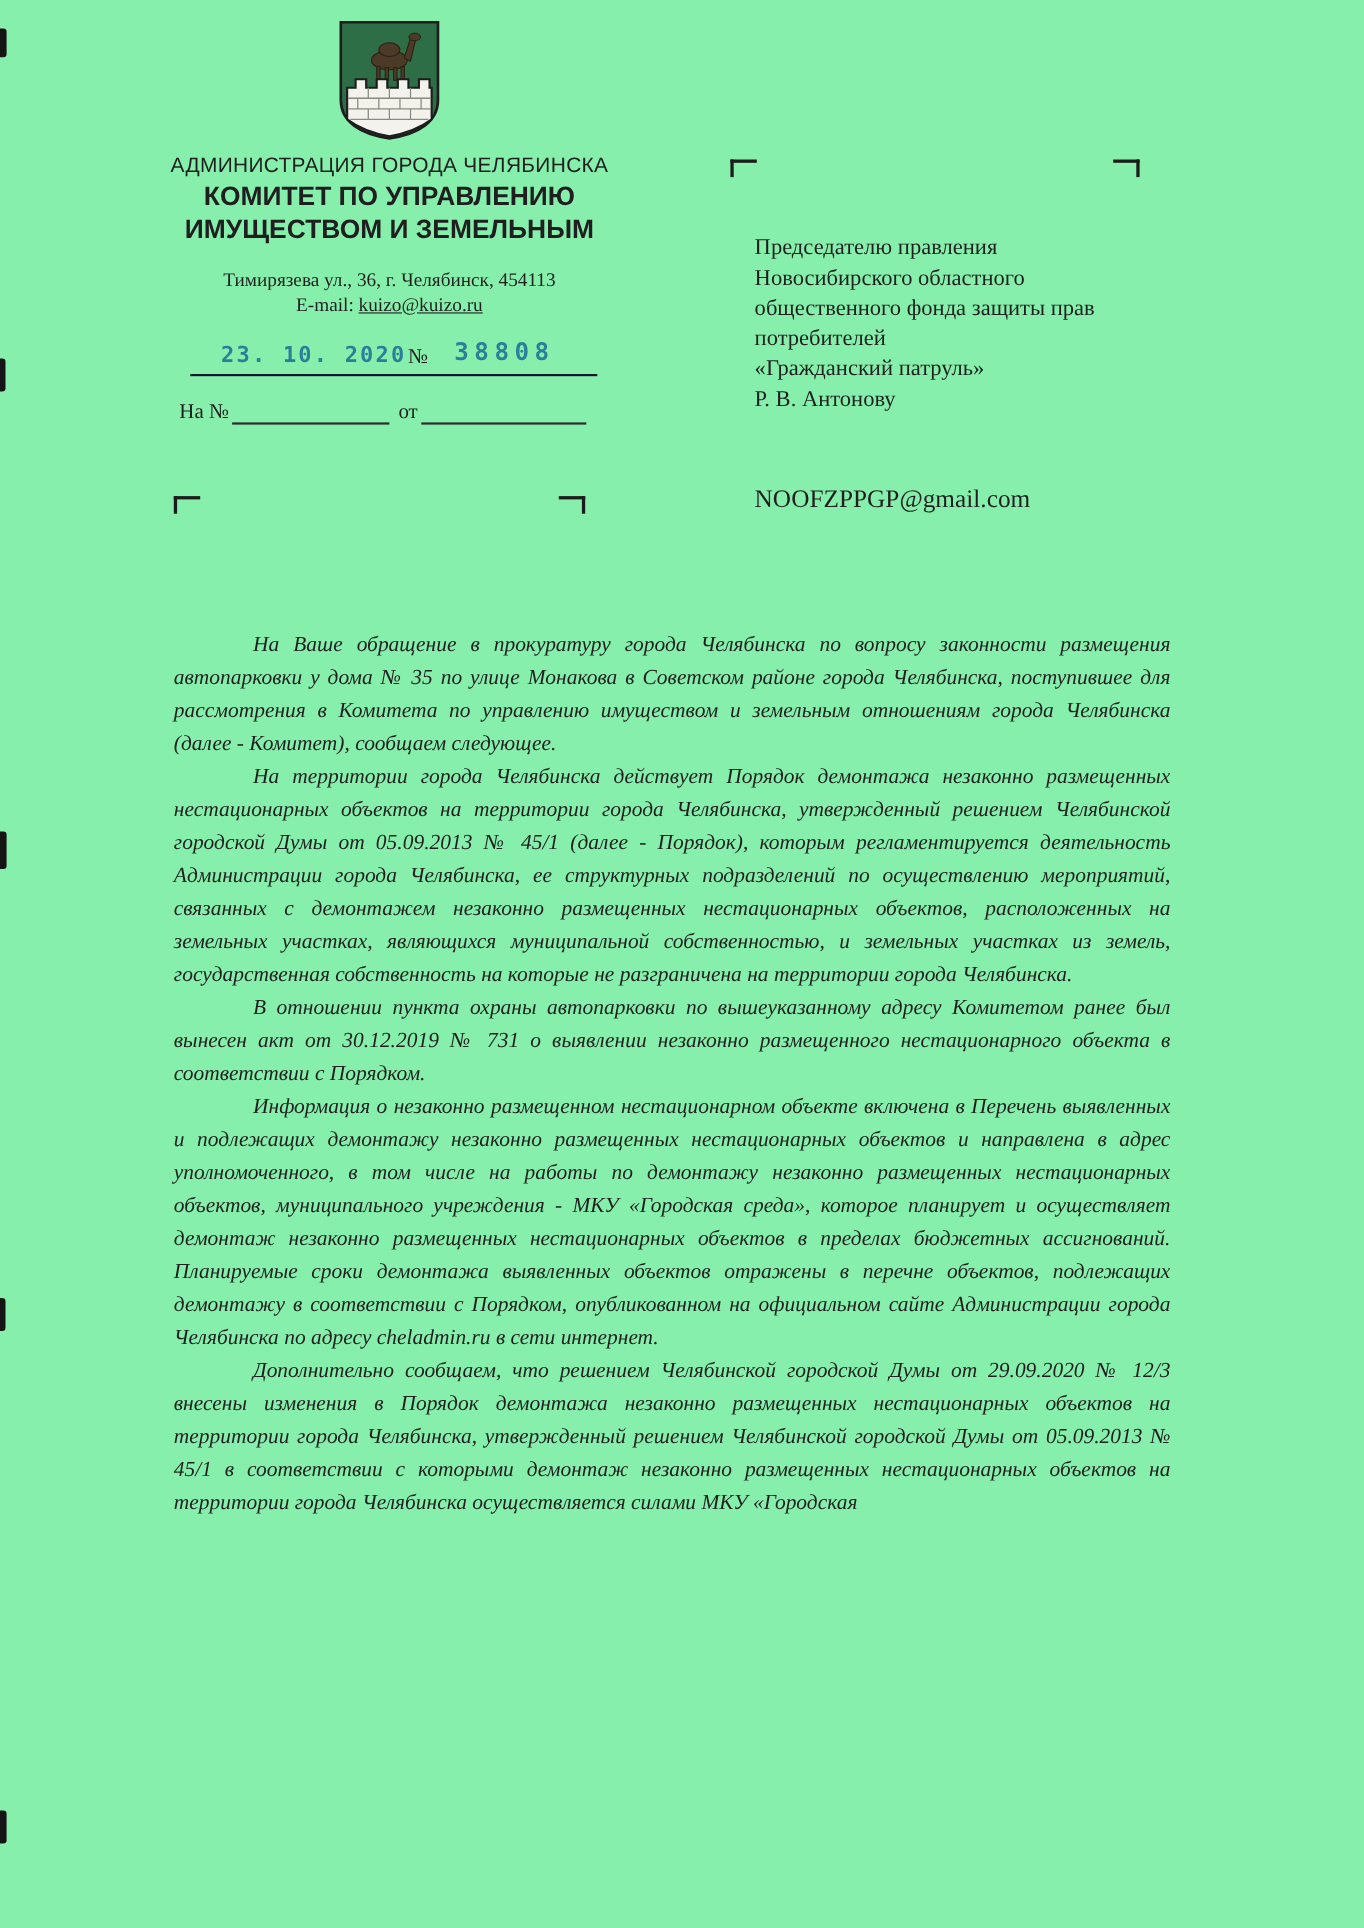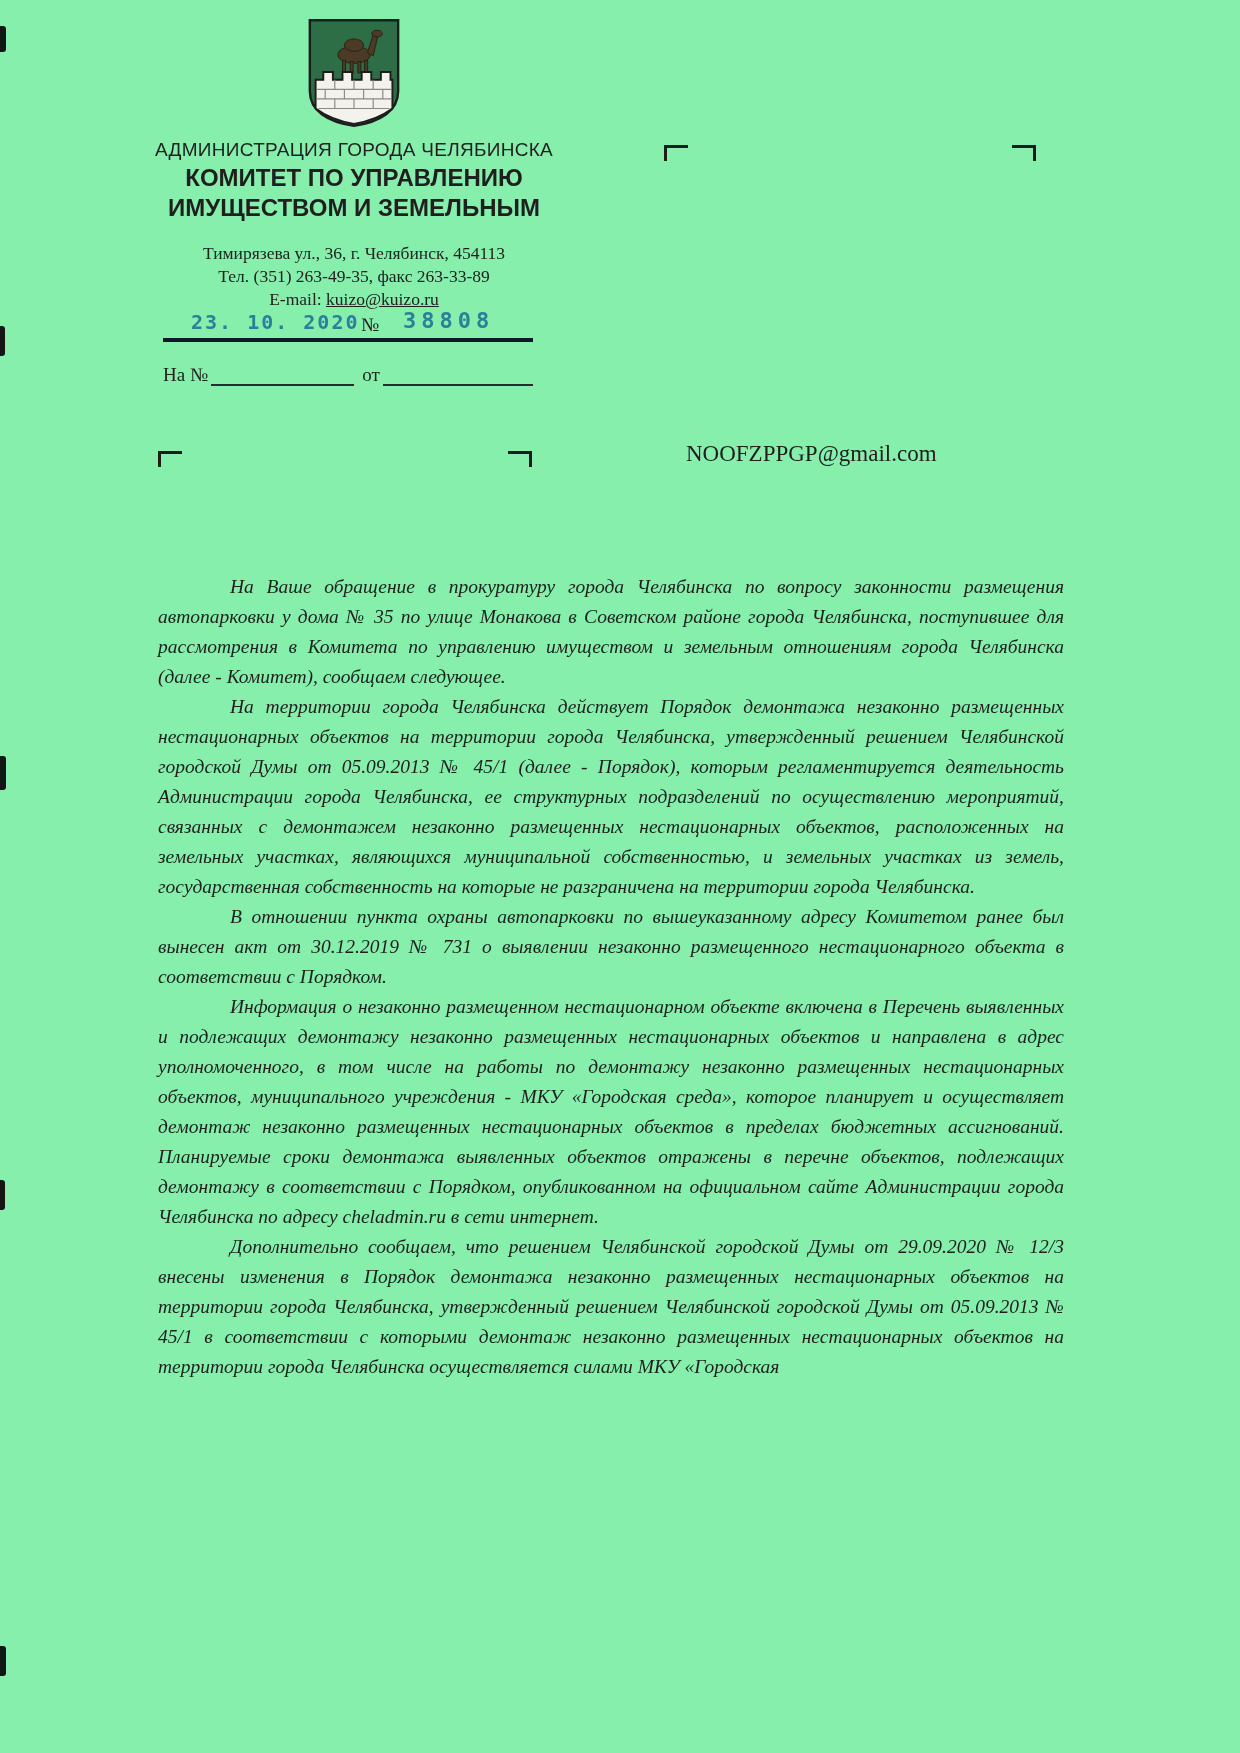--- a/index.html
+++ b/index.html
@@ -27,22 +27,22 @@
     font-family:"Liberation Sans", sans-serif;
     font-weight:700; font-size:24px; line-height:27px; margin-top:3px; white-space:nowrap;
   }
   .address-line { font-size:17.5px; margin-top:22px; }
   .phone-line   { font-size:17.5px; margin-top:2px; }
   .email-line   { font-size:17.5px; margin-top:2px; }
   .email-link   { text-decoration:underline; }
 
   
   .stamp-row {
-    position:absolute; left:163px; top:303px; width:370px; height:39px;
-    border-bottom:4px solid #0f172a;
+    position:absolute; left:173px; top:303px; width:370px; height:39px;
+    border-bottom:2px solid #0f172a;
   }
   .stamp-date {
     position:absolute; left:28px; top:7px;
     font-family:"DejaVu Sans Mono", monospace; font-weight:700;
     font-size:20px; letter-spacing:2px; color:#2b7f99; white-space:nowrap;
   }
   .no-sign { position:absolute; left:198px; top:11px; font-size:19px; }
   .stamp-number {
     position:absolute; left:240px; top:5px;
     font-family:"DejaVu Sans Mono", monospace; font-weight:700;
@@ -107,21 +107,20 @@
 
         <path d="M10 66 H18 V58 H28 V66 H38 V58 H48 V66 H58 V58 H68 V66 H78 V58 H88 V66 H90 V96
                  C78 105 62 110 50 112 C38 110 22 105 10 96 Z" fill="#f3f2ec" stroke="#1d1d1d" stroke-width="2"></path>
         <path d="M11 76 H89 M11 86 H89 M13 96 H87 M30 66 V76 M50 66 V76 M70 66 V76 M20 76 V86 M40 76 V86 M60 76 V86 M80 76 V86 M30 86 V96 M50 86 V96 M70 86 V96" stroke="#8a8a80" stroke-width="1.2" fill="none"></path>
       </svg>
     </span>
     <div class="org-parent">АДМИНИСТРАЦИЯ ГОРОДА ЧЕЛЯБИНСКА</div>
     <div class="org-name">КОМИТЕТ ПО УПРАВЛЕНИЮ</div>
     <div class="org-name">ИМУЩЕСТВОМ И ЗЕМЕЛЬНЫМ</div>
     <div class="address-line">Тимирязева ул., 36, г. Челябинск, 454113</div>
-    <div class="phone-line">Тел. (351) 263-49-35, факс 263-33-89</div>
     <div class="email-line">
       <span>E-mail:</span>
       <span class="email-link">kuizo@kuizo.ru</span>
     </div>
   </div>
 
   <div class="stamp-row">
     <span class="stamp-date">23. 10. 2020</span>
     <span class="no-sign">№</span>
     <span class="stamp-number">38808</span>
@@ -132,20 +131,28 @@
     <span class="blank blank-1"></span>
     <span class="lbl">от</span>
     <span class="blank blank-2"></span>
   </div>
 
   <div class="corner corner-l c-tr-left"></div>
   <div class="corner corner-r c-tr-right"></div>
   <div class="corner corner-l c-ml-left"></div>
   <div class="corner corner-r c-ml-right"></div>
 
+  <div class="addressee">
+    <div>Председателю правления</div>
+    <div>Новосибирского областного</div>
+    <div>общественного фонда защиты прав</div>
+    <div>потребителей</div>
+    <div>«Гражданский патруль»</div>
+    <div>Р. В. Антонову</div>
+  </div>
   <div class="addressee-email">NOOFZPPGP@gmail.com</div>
 
   <div class="body-text">
     <p>На Ваше обращение в прокуратуру города Челябинска по вопросу законности размещения автопарковки у дома № 35 по улице Монакова в Советском районе города Челябинска, поступившее для рассмотрения в Комитета по управлению имуществом и земельным отношениям города Челябинска (далее - Комитет), сообщаем следующее.</p>
     <p>На территории города Челябинска действует Порядок демонтажа незаконно размещенных нестационарных объектов на территории города Челябинска, утвержденный решением Челябинской городской Думы от 05.09.2013 № 45/1 (далее - Порядок), которым регламентируется деятельность Администрации города Челябинска, ее структурных подразделений по осуществлению мероприятий, связанных с демонтажем незаконно размещенных нестационарных объектов, расположенных на земельных участках, являющихся муниципальной собственностью, и земельных участках из земель, государственная собственность на которые не разграничена на территории города Челябинска.</p>
     <p>В отношении пункта охраны автопарковки по вышеуказанному адресу Комитетом ранее был вынесен акт от 30.12.2019 № 731 о выявлении незаконно размещенного нестационарного объекта в соответствии с Порядком.</p>
     <p>Информация о незаконно размещенном нестационарном объекте включена в Перечень выявленных и подлежащих демонтажу незаконно размещенных нестационарных объектов и направлена в адрес уполномоченного, в том числе на работы по демонтажу незаконно размещенных нестационарных объектов, муниципального учреждения - МКУ «Городская среда», которое планирует и осуществляет демонтаж незаконно размещенных нестационарных объектов в пределах бюджетных ассигнований. Планируемые сроки демонтажа выявленных объектов отражены в перечне объектов, подлежащих демонтажу в соответствии с Порядком, опубликованном на официальном сайте Администрации города Челябинска по адресу cheladmin.ru в сети интернет.</p>
     <p>Дополнительно сообщаем, что решением Челябинской городской Думы от 29.09.2020 № 12/3 внесены изменения в Порядок демонтажа незаконно размещенных нестационарных объектов на территории города Челябинска, утвержденный решением Челябинской городской Думы от 05.09.2013 № 45/1 в соответствии с которыми демонтаж незаконно размещенных нестационарных объектов на территории города Челябинска осуществляется силами МКУ «Городская</p>
   </div>
 

